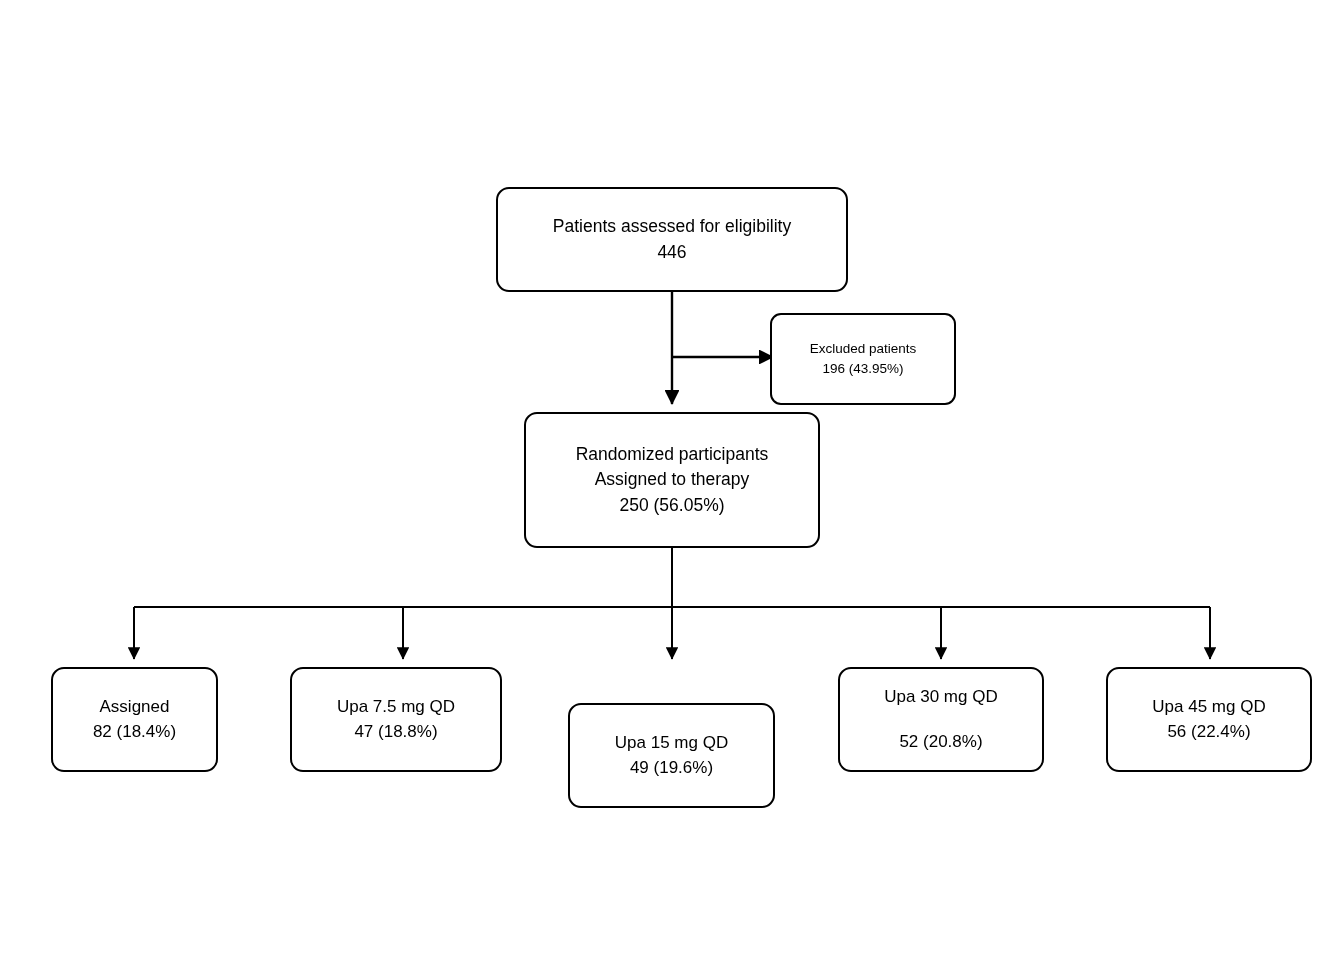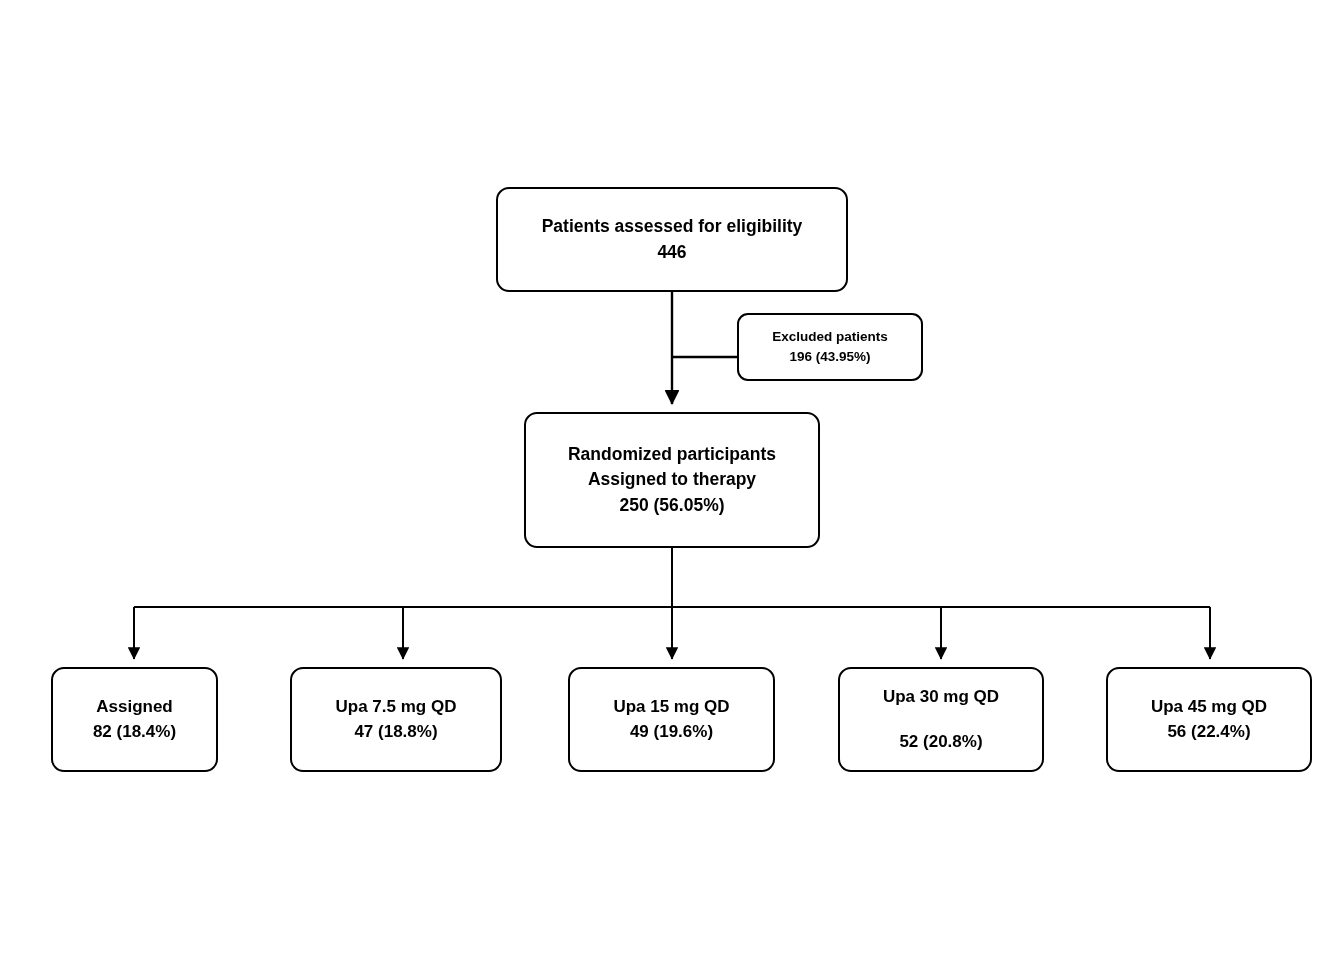--- a/index.html
+++ b/index.html
@@ -33,40 +33,39 @@
     border: 2.2px solid #000000;
     border-radius: 13px;
     background: #ffffff;
     display: flex;
     flex-direction: column;
     align-items: center;
     justify-content: center;
     text-align: center;
     line-height: 1.45;
     color: #000000;
-    font-weight: bold;
   }
   .node .ln {
     display: block;
     white-space: nowrap;
   }
   
   .node.primary { font-size: 17.5px; }
   
   .node.secondary { font-size: 13.5px; border-radius: 11px; line-height: 1.5; }
   
   .node.arm { font-size: 17px; }
 
   #node-assessed  { left: 496px; top: 187px;  width: 352px; height: 105px; }
-  #node-excluded  { left: 737px; top: 313px;  width: 186px; height: 68px;  }
+  #node-excluded  { left: 770px; top: 313px;  width: 186px; height: 92px;  }
   #node-randomized{ left: 524px; top: 412px;  width: 296px; height: 136px; }
 
   #arm-0 { left: 51px;   top: 667px; width: 167px; height: 105px; }
   #arm-1 { left: 290px;  top: 667px; width: 212px; height: 105px; }
-  #arm-2 { left: 568px;  top: 667px; width: 207px; height: 105px; }
+  #arm-2 { left: 568px;  top: 703px; width: 207px; height: 105px; }
   #arm-3 { left: 838px;  top: 667px; width: 206px; height: 105px; gap: 20px; }
   #arm-4 { left: 1106px; top: 667px; width: 206px; height: 105px; }
 </style>
 </head>
 <body>
 
 <div id="canvas">
 
   <svg class="flow-svg" viewBox="0 0 1344 960" xmlns="http://www.w3.org/2000/svg">
     <defs>

